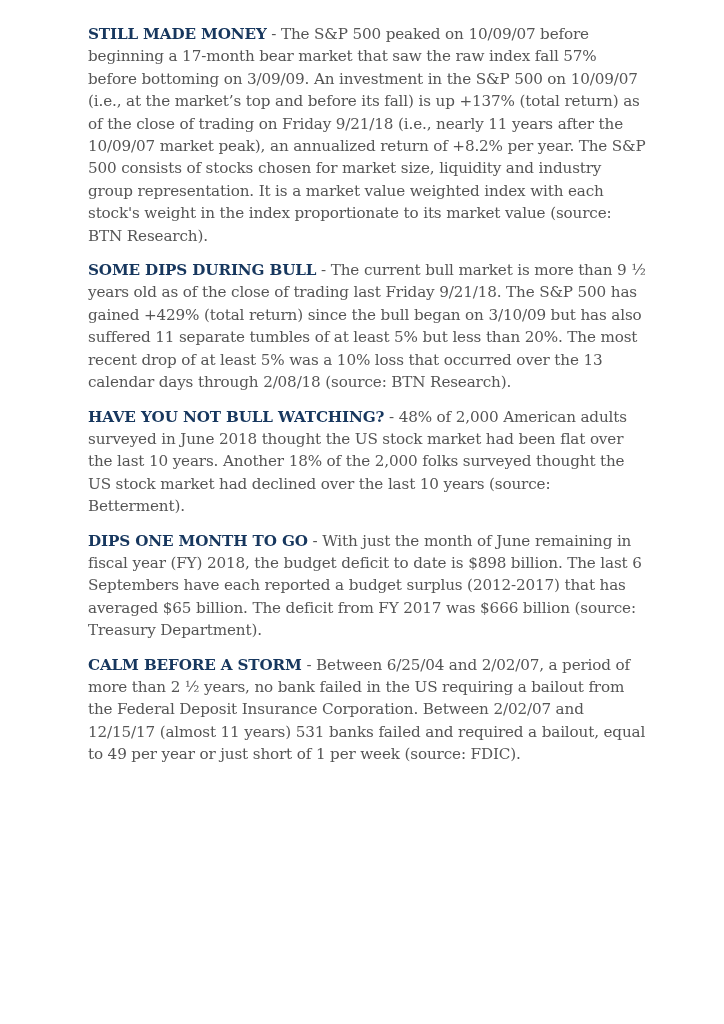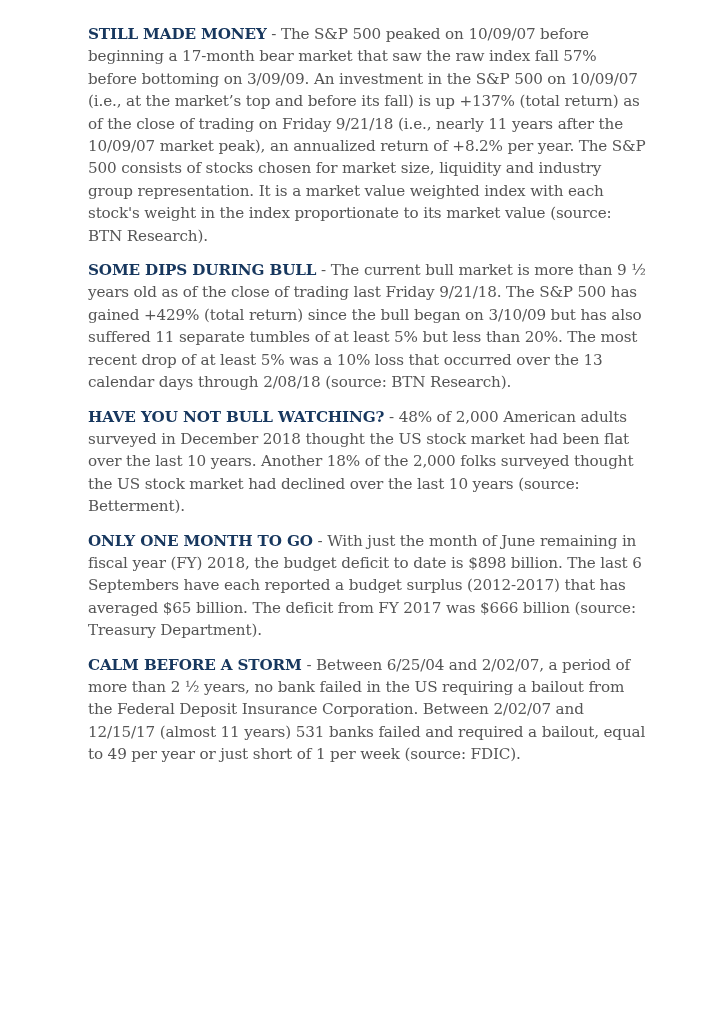--- a/index.html
+++ b/index.html
@@ -43,25 +43,25 @@
 
   <p class="item">
     <span class="heading">STILL MADE MONEY</span><span class="sep"> - </span><span class="body">The S&amp;P 500 peaked on 10/09/07 before beginning a 17-month bear market that saw the raw index fall 57% before bottoming on 3/09/09.  An investment in the S&amp;P 500 on 10/09/07 (i.e., at the market’s top and before its fall) is up +137% (total return) as of the close of trading on Friday 9/21/18 (i.e., nearly 11 years after the 10/09/07 market peak), an annualized return of +8.2% per year.  The S&amp;P 500 consists of stocks chosen for market size, liquidity and industry group representation.  It is a market value weighted index with each stock's weight in the index proportionate to its market value (source: BTN Research).</span>
   </p>
 
   <p class="item">
     <span class="heading">SOME DIPS DURING BULL</span><span class="sep"> - </span><span class="body">The current bull market is more than 9 ½ years old as of the close of trading last Friday 9/21/18.  The S&amp;P 500 has gained +429% (total return) since the bull began on 3/10/09 but has also suffered 11 separate tumbles of at least 5% but less than 20%.  The most recent drop of at least 5% was a 10% loss that occurred over the 13 calendar days through 2/08/18 (source: BTN Research).</span>
   </p>
 
   <p class="item">
-    <span class="heading">HAVE YOU NOT BULL WATCHING?</span><span class="sep"> - </span><span class="body">48% of 2,000 American adults surveyed in December 2018 thought the US stock market had been flat over the last 10 years.  Another 18% of the 2,000 folks surveyed thought the US stock market had declined over the last 10 years (source: Betterment).</span>
+    <span class="heading">HAVE YOU NOT BULL WATCHING?</span><span class="sep"> - </span><span class="body">48% of 2,000 American adults surveyed in June 2018 thought the US stock market had been flat over the last 10 years.  Another 18% of the 2,000 folks surveyed thought the US stock market had declined over the last 10 years (source: Betterment).</span>
   </p>
 
   <p class="item">
-    <span class="heading">ONLY ONE MONTH TO GO</span><span class="sep"> - </span><span class="body">With just the month of June remaining in fiscal year (FY) 2018, the budget deficit to date is $898 billion.  The last 6 Septembers have each reported a budget surplus (2012-2017) that has averaged $65 billion.  The deficit from FY 2017 was $666 billion (source: Treasury Department).</span>
+    <span class="heading">DIPS ONE MONTH TO GO</span><span class="sep"> - </span><span class="body">With just the month of June remaining in fiscal year (FY) 2018, the budget deficit to date is $898 billion.  The last 6 Septembers have each reported a budget surplus (2012-2017) that has averaged $65 billion.  The deficit from FY 2017 was $666 billion (source: Treasury Department).</span>
   </p>
 
 
   <p class="item">
     <span class="heading">CALM BEFORE A STORM</span><span class="sep"> - </span><span class="body">Between 6/25/04 and 2/02/07, a period of more than 2 ½ years, no bank failed in the US requiring a bailout from the Federal Deposit Insurance Corporation.  Between 2/02/07 and 12/15/17 (almost 11 years) 531 banks failed and required a bailout, equal to 49 per year or just short of 1 per week (source: FDIC).</span>
   </p>
 
 
 </div>
 

